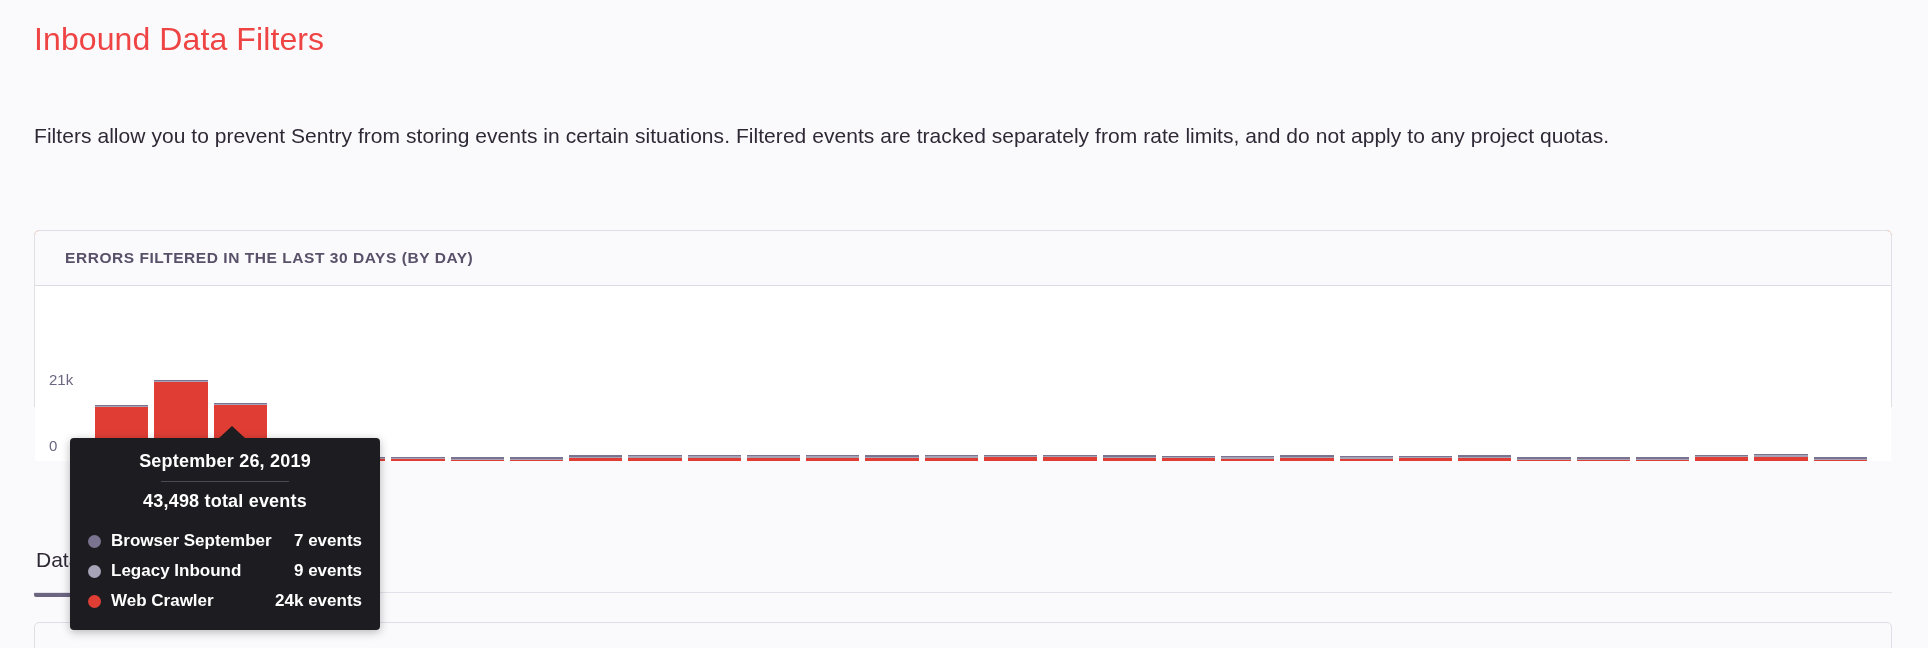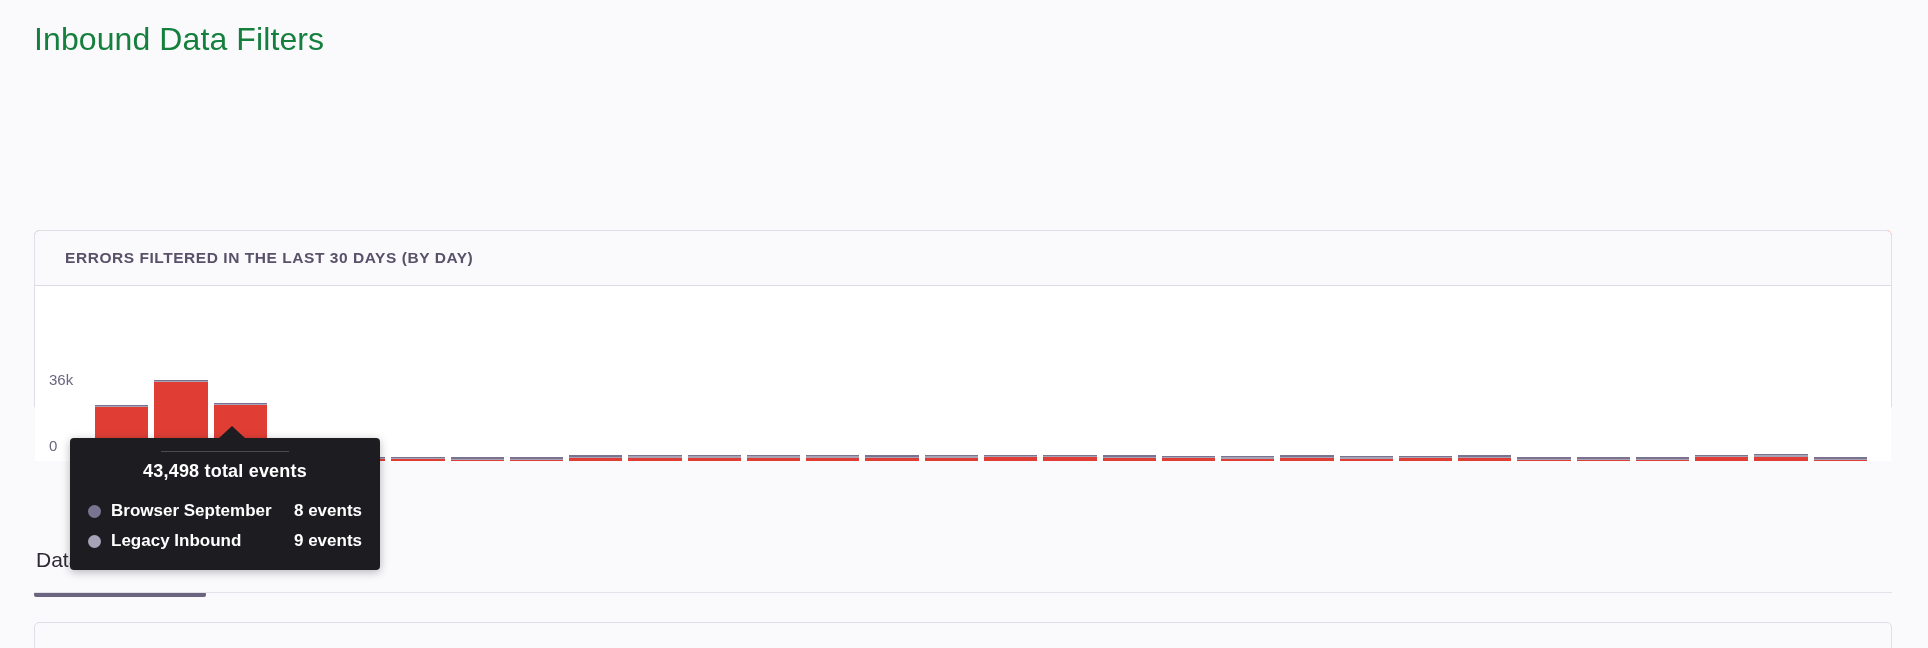--- a/index.html
+++ b/index.html
@@ -7,21 +7,21 @@
     width: 1928px; height: 648px;
     background: #faf9fc;
     font-family: "Liberation Sans", sans-serif;
     overflow: hidden;
   }
   .page { position: relative; width: 1928px; height: 648px; background: #faf9fc; }
 
   
   .page-title {
     position: absolute; left: 34px; top: 19px;
-    font-size: 32px; font-weight: 400; color: #15803d;
+    font-size: 32px; font-weight: 400; color: #ef4444;
     letter-spacing: .1px; line-height: 40px;
   }
   .page-desc {
     position: absolute; left: 34px; top: 117px;
     width: 1840px;
     font-size: 21px; font-weight: 400; color: #2f2936;
     line-height: 38px; letter-spacing: .05px;
   }
 
   
@@ -146,27 +146,28 @@
     margin-left: auto; white-space: nowrap;
   }
 </style>
 </head>
 <body>
 
 <div class="page">
 
   <h1 class="page-title">Inbound Data Filters</h1>
 
+  <p class="page-desc">Filters allow you to prevent Sentry from storing events in certain situations. Filtered events are tracked separately from rate limits, and do not apply to any project quotas.</p>
 
   <div class="chart-card">
     <div class="chart-card-header">
       <span class="chart-card-title">ERRORS FILTERED IN THE LAST 30 DAYS (BY DAY)</span>
     </div>
     <div class="chart-body">
-      <span class="axis-label top">36k</span>
+      <span class="axis-label top">21k</span>
       <span class="axis-label zero">0</span>
       <div class="plot" id="plot">
           <div class="bar-col" title="Sep 23">
             <div class="seg seg-extension" style="height: 1.2px;"></div>
             <div class="seg seg-legacy" style="height: 1.2px;"></div>
             <div class="seg seg-crawler" style="height: 54px;"></div>
           </div>
           <div class="bar-col" title="Sep 24">
             <div class="seg seg-extension" style="height: 1.2px;"></div>
             <div class="seg seg-legacy" style="height: 1.2px;"></div>
@@ -319,29 +320,35 @@
   <div class="tabs-row">
     <span class="tab-item">Data Filters</span>
     <span class="tab-underline"></span>
   </div>
   <div class="tabs-divider"></div>
 
   <div class="bottom-panel"></div>
 
   <div class="tooltip">
     <span class="tooltip-arrow"></span>
+    <div class="tt-date">September 26, 2019</div>
     <div class="tt-divider"></div>
     <div class="tt-total">43,498 total events</div>
     <div id="tt-rows">
         <div class="tt-row">
           <span class="tt-dot" style="background: rgb(123, 116, 144);"></span>
           <span class="tt-name">Browser September</span>
-          <span class="tt-val">8 events</span>
+          <span class="tt-val">7 events</span>
         </div>
         <div class="tt-row">
           <span class="tt-dot" style="background: rgb(168, 164, 184);"></span>
           <span class="tt-name">Legacy Inbound</span>
           <span class="tt-val">9 events</span>
         </div>
+        <div class="tt-row">
+          <span class="tt-dot" style="background: rgb(224, 62, 53);"></span>
+          <span class="tt-name">Web Crawler</span>
+          <span class="tt-val">24k events</span>
+        </div>
       </div>
   </div>
 
 </div>
 
 </body></html>

